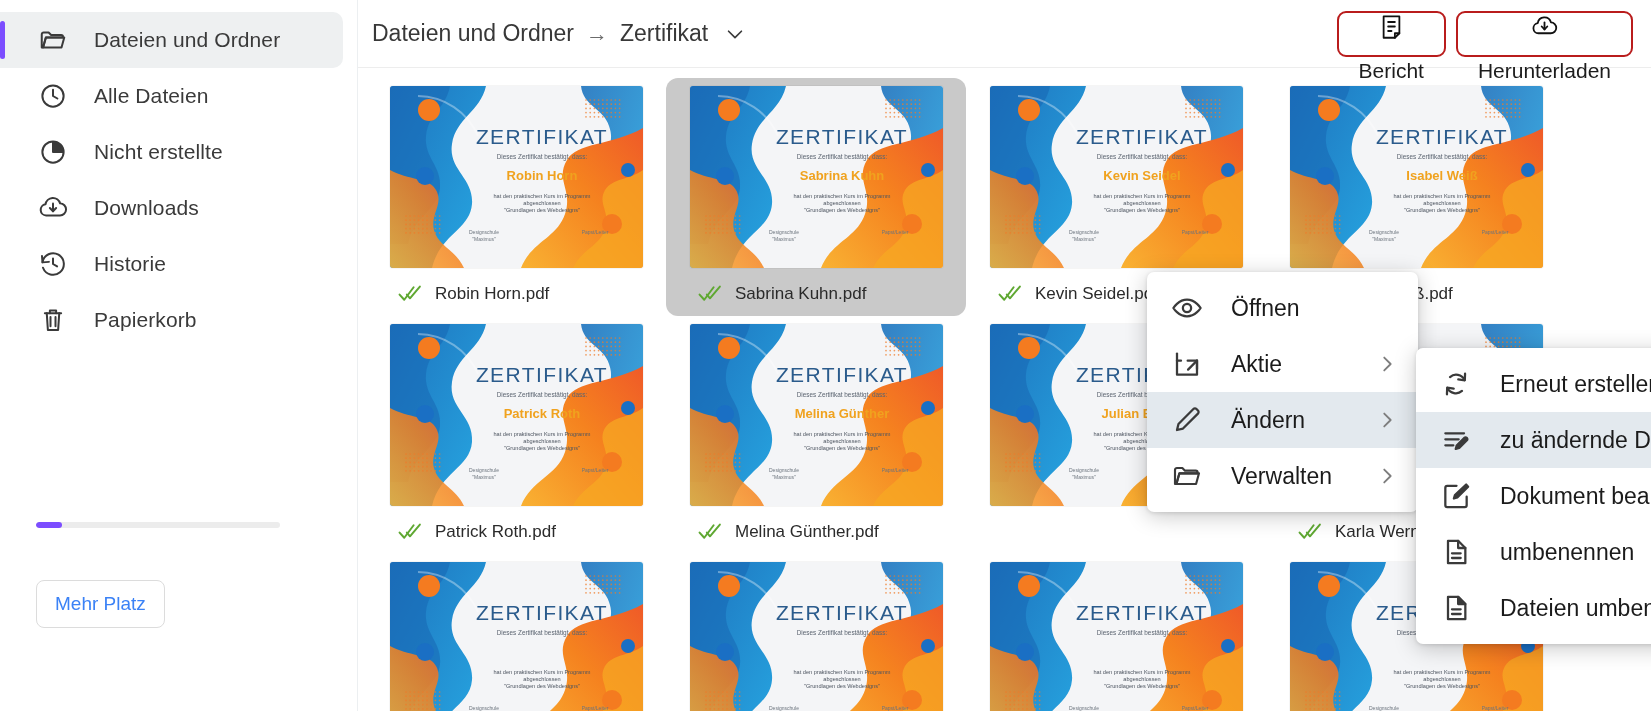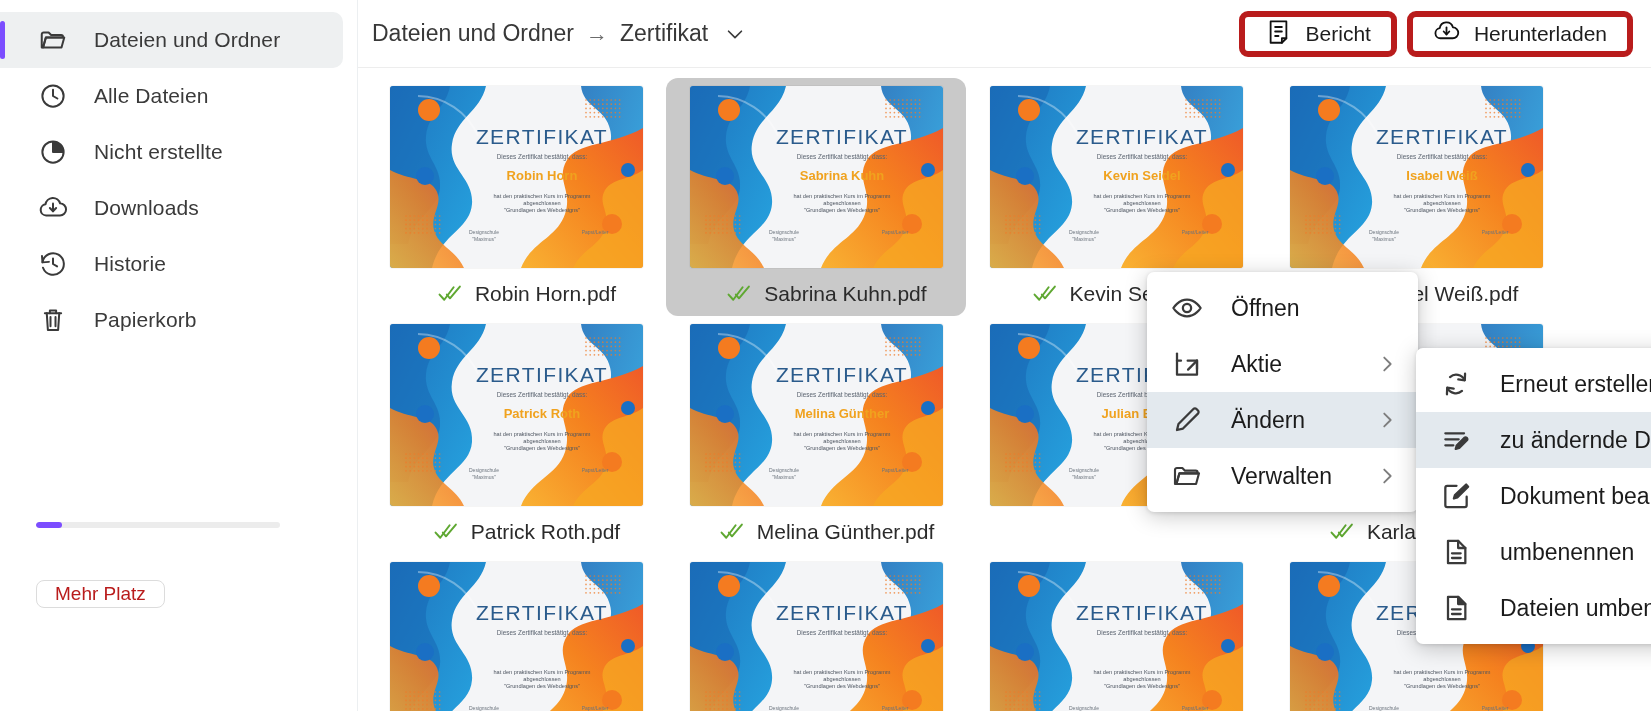--- a/index.html
+++ b/index.html
@@ -42,44 +42,45 @@
 
   .storage-block { position: absolute; left: 36px; top: 500px; width: 290px; }
   .storage-text { font-size: 18px; color: #3a3a3a; white-space: nowrap; }
   .storage-bar {
     margin-top: 22px; height: 6px; width: 244px;
     background: #ececec; border-radius: 4px; overflow: hidden;
   }
   .storage-fill { height: 6px; background: #7c4dff; border-radius: 4px; }
   .more-space-btn {
     position: absolute; left: 36px; top: 580px;
-    height: 28px; padding: 0 18px;
+    height: 48px; padding: 0 18px;
     background: #ffffff; border: 1px solid #dcdcdc; border-radius: 8px;
-    font-size: 19px; color: #b91c1c; cursor: pointer;
+    font-size: 19px; color: #3b82f6; cursor: pointer;
     font-family: "Liberation Sans", sans-serif;
   }
 
   
   .main { flex: 1; position: relative; height: 711px; background: #fff; overflow: hidden; }
   .topbar {
     height: 68px; border-bottom: 1px solid #ededed;
     display: flex; align-items: center; padding: 0 14px 0 14px;
     position: relative;
   }
   .breadcrumb { display: flex; align-items: center; gap: 12px; font-size: 23px; color: #383838; }
   .crumb { cursor: pointer; white-space: nowrap; }
   .crumb-arrow { color: #6b6b6b; font-size: 22px; }
   .crumb-caret { margin-left: 4px; display: inline-flex; }
   .topbar-actions { margin-left: auto; display: flex; gap: 10px; padding-right: 4px; }
   .tb-btn {
     display: flex; align-items: center; gap: 14px;
     height: 46px; padding: 0 20px;
-    border: 6px solid #b91c1c; border-radius: 9px; background: #fff;
+    border: 2px solid #b91c1c; border-radius: 9px; background: #fff;
     font-size: 21px; color: #1d1d1d; cursor: pointer; white-space: nowrap;
     font-family: "Liberation Sans", sans-serif;
+    flex-direction: column;
   }
   .tb-btn svg { width: 27px; height: 27px; flex: 0 0 27px; }
 
   .section-title { font-size: 24px; color: #2b2b2b; padding: 22px 0 0 14px; }
 
   .grid {
     display: grid; grid-template-columns: repeat(4, 300px);
     column-gap: 0px; row-gap: 0px;
     padding: 10px 0 0 8px;
   }
@@ -90,21 +91,21 @@
   .card.selected { background: #c9c9c9; }
   .thumb {
     width: 253px; height: 182px; margin: 0 auto;
     border-radius: 3px; overflow: hidden; position: relative;
     background: #fff; box-shadow: 0 0 0 1px rgba(0,0,0,.04);
   }
   .thumb svg { display: block; width: 253px; height: 182px; }
   .card-name {
     display: flex; align-items: center; gap: 12px;
     margin-top: 13px; padding-left: 22px;
-    font-size: 21px; color: #2b2b2b; white-space: nowrap; justify-content: center;
+    font-size: 17px; color: #2b2b2b; white-space: nowrap;
   }
   .status-ico { width: 25px; height: 25px; flex: 0 0 25px; }
   .status-ico svg { width: 25px; height: 25px; display: block; }
 
   
   .ctx-menu {
     position: absolute; background: #ffffff;
     border-radius: 7px;
     box-shadow: 0 4px 22px rgba(0,0,0,.22), 0 1px 4px rgba(0,0,0,.12);
     padding: 8px 0; z-index: 50;

